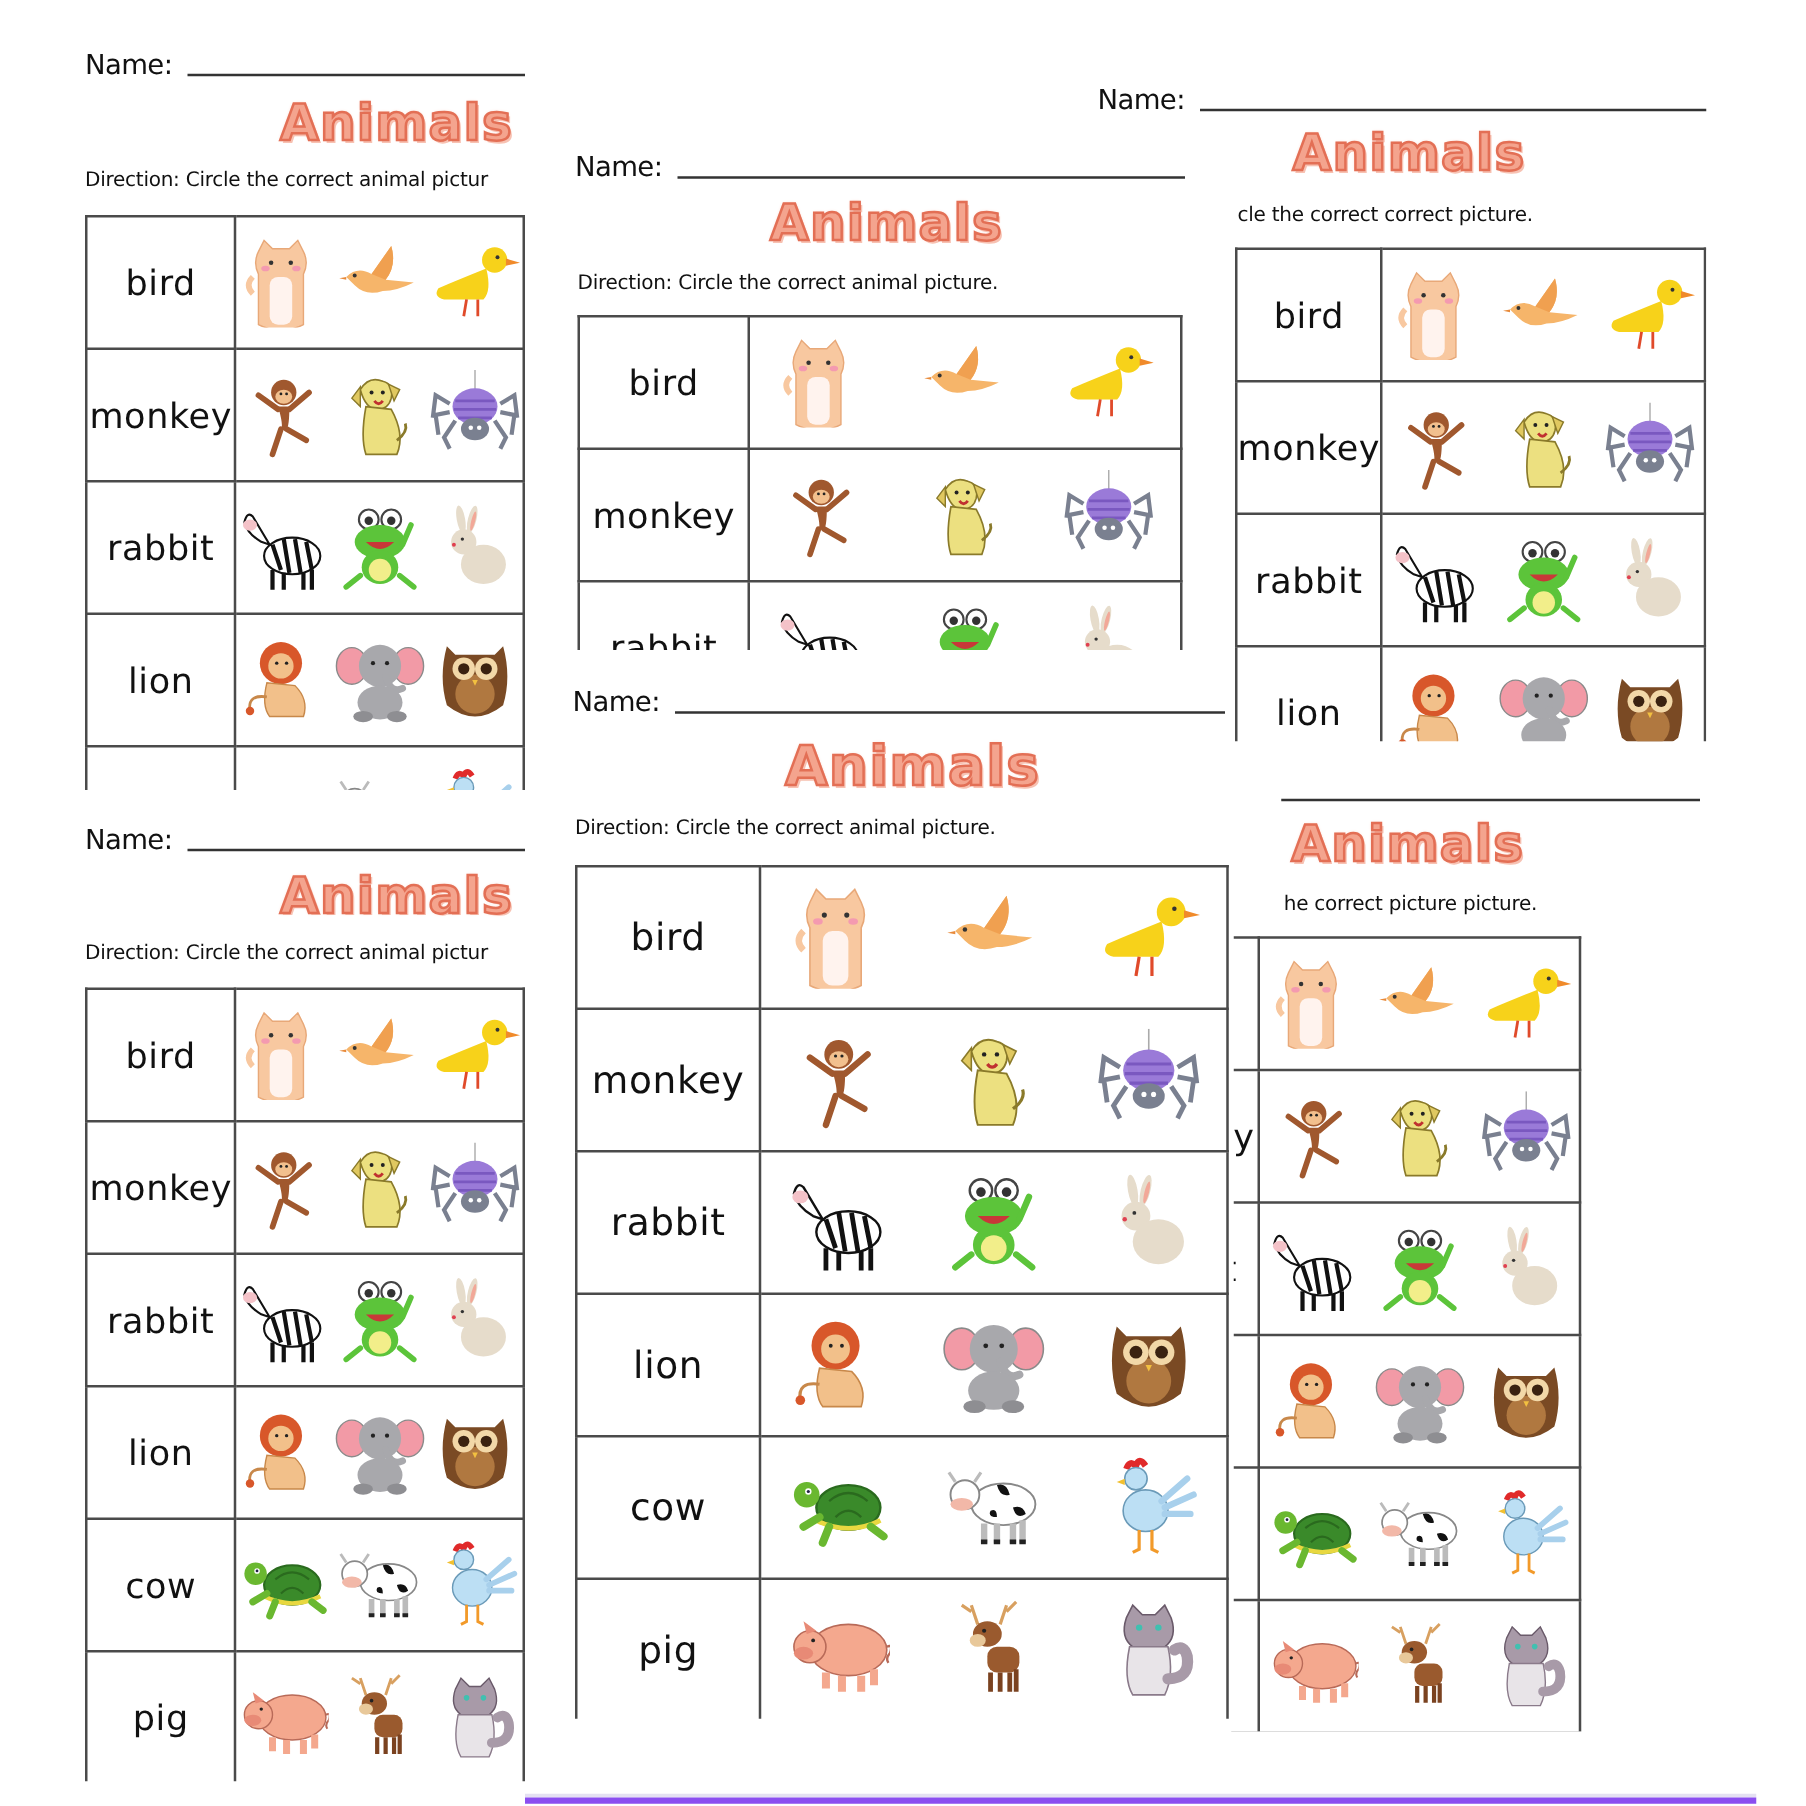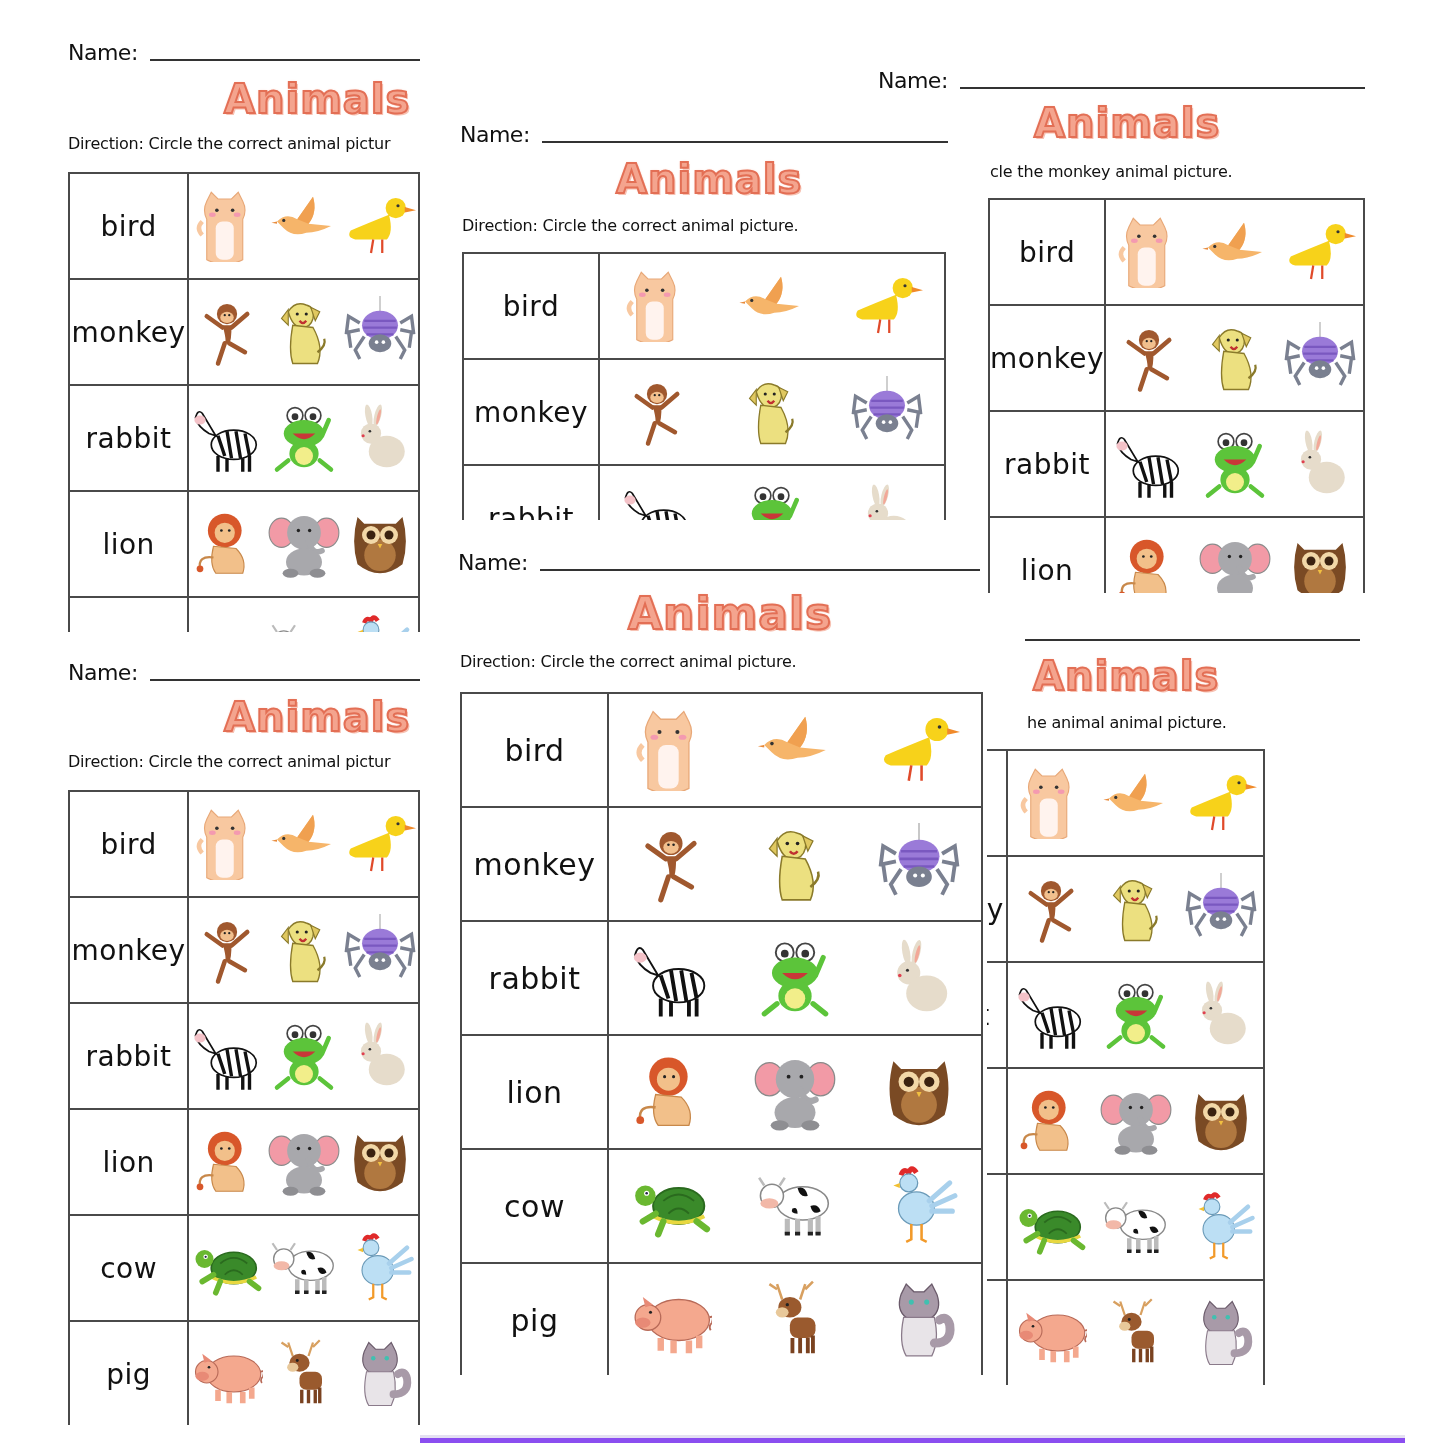--- a/index.html
+++ b/index.html
@@ -182,21 +182,21 @@
     </g>
   </defs>
 </svg>
 
 <div class="clip" style="left:860px;top:60px;width:505px;height:533px;">
   <div class="name-row" style="left:18px;top:8px;">
     <span>Name:</span>
     <span class="name-line" style="width:406px;"></span>
   </div>
   <div class="title" style="left:174px;top:40px;">Animals</div>
-  <div class="direction" style="left:130px;top:102px;">cle the monkey animal picture.</div>
+  <div class="direction" style="left:130px;top:102px;">cle the correct correct picture.</div>
   <table class="grid" style="left:128px;top:138px;">
     <tbody class="rows-c">
         <tr style="height: 104px;">
           <td class="word" style="width: 22px; font-size: 28px;">bird</td>
           <td class="pics" style="width: 344px;">
             <div class="pics-row" style="height: 104px;">
               <div class="pic">
                 <svg width="72" height="72" viewBox="0 0 64 64">
                   <use href="#ico-cat"></use>
                 </svg>
@@ -482,21 +482,21 @@
             </div>
           </td>
         </tr>
       </tbody>
   </table>
 </div>
 
 <div class="clip" style="left:985px;top:625px;width:380px;height:760px;">
   <div style="position:absolute;left:40px;top:14px;width:335px;border-bottom:2px solid #333;"></div>
   <div class="title" style="left:48px;top:28px;">Animals</div>
-  <div class="direction" style="left:42px;top:88px;">he animal animal picture.</div>
+  <div class="direction" style="left:42px;top:88px;">he correct picture picture.</div>
   <table class="grid" style="left:-100px;top:124px;">
     <tbody class="rows-f">
         <tr style="height: 104px;">
           <td class="word" style="width: 130px; font-size: 28px;">bird</td>
           <td class="pics" style="width: 336px;">
             <div class="pics-row" style="height: 104px;">
               <div class="pic">
                 <svg width="72" height="72" viewBox="0 0 64 64">
                   <use href="#ico-cat"></use>
                 </svg>

